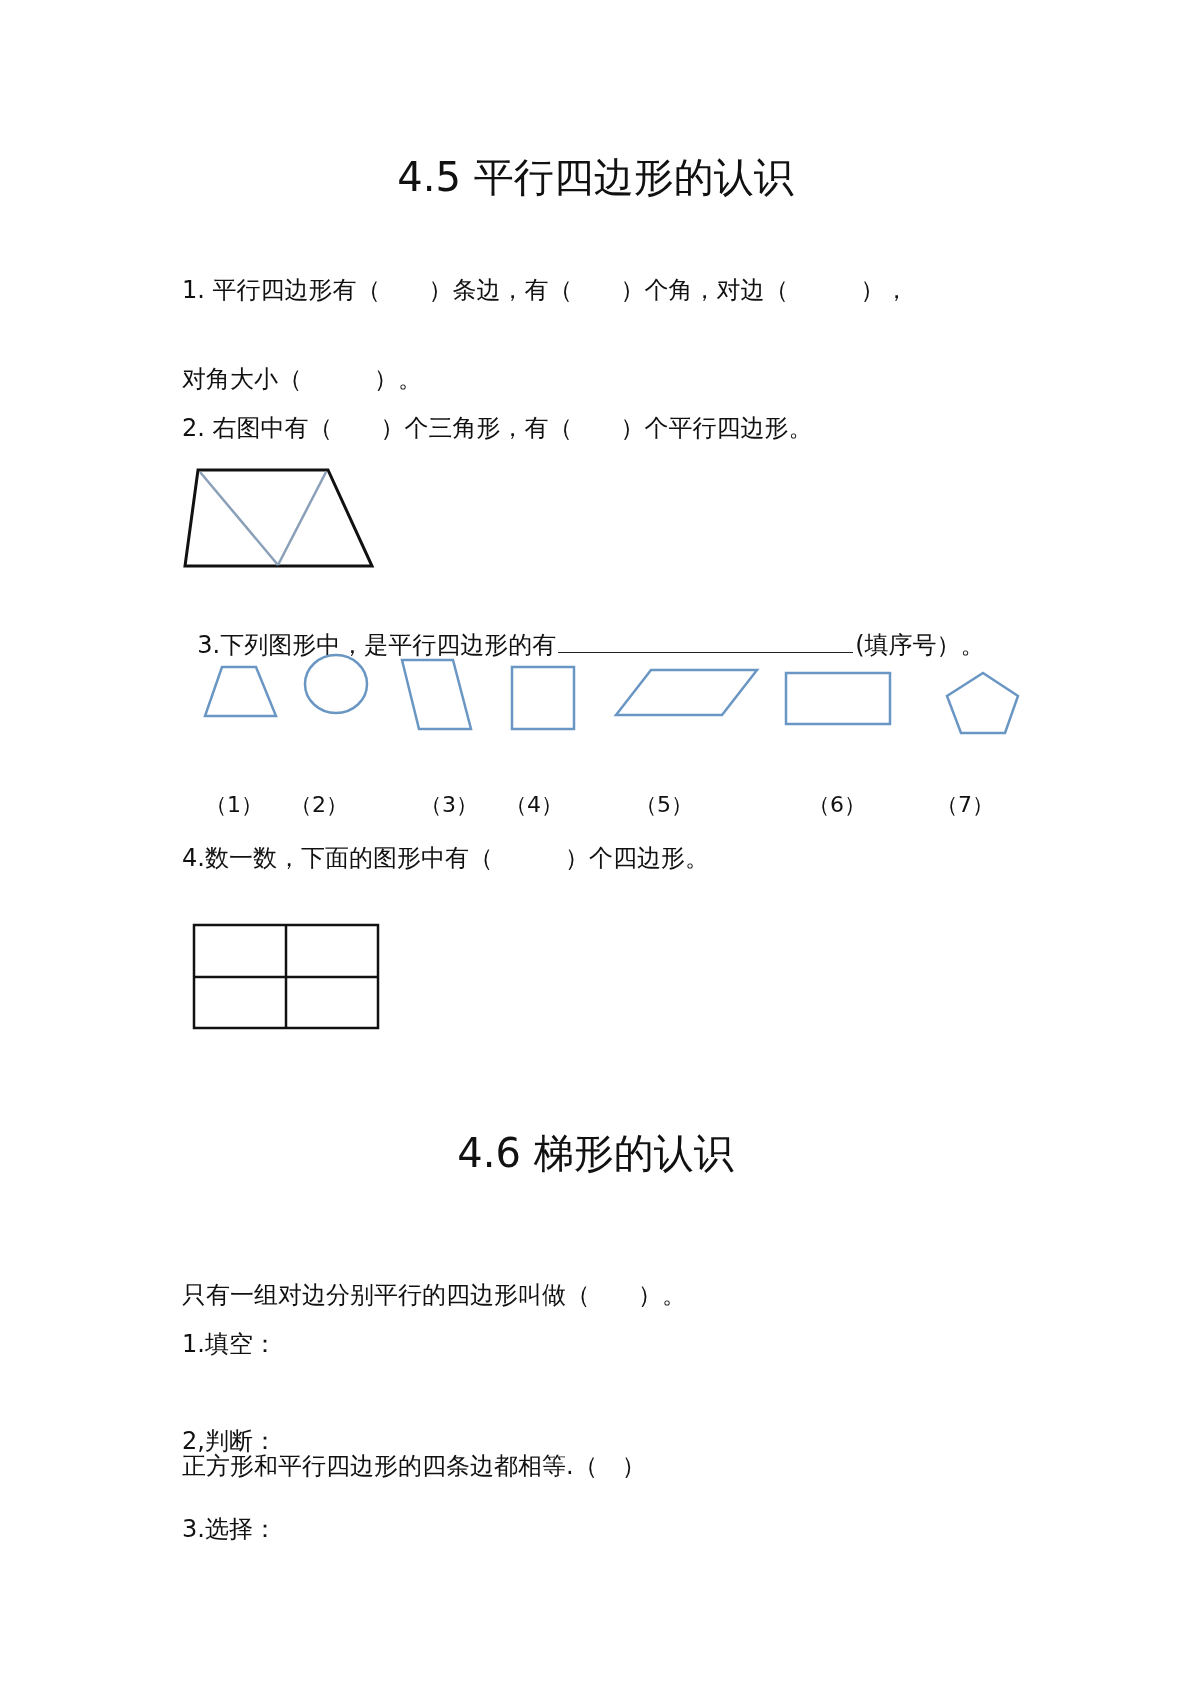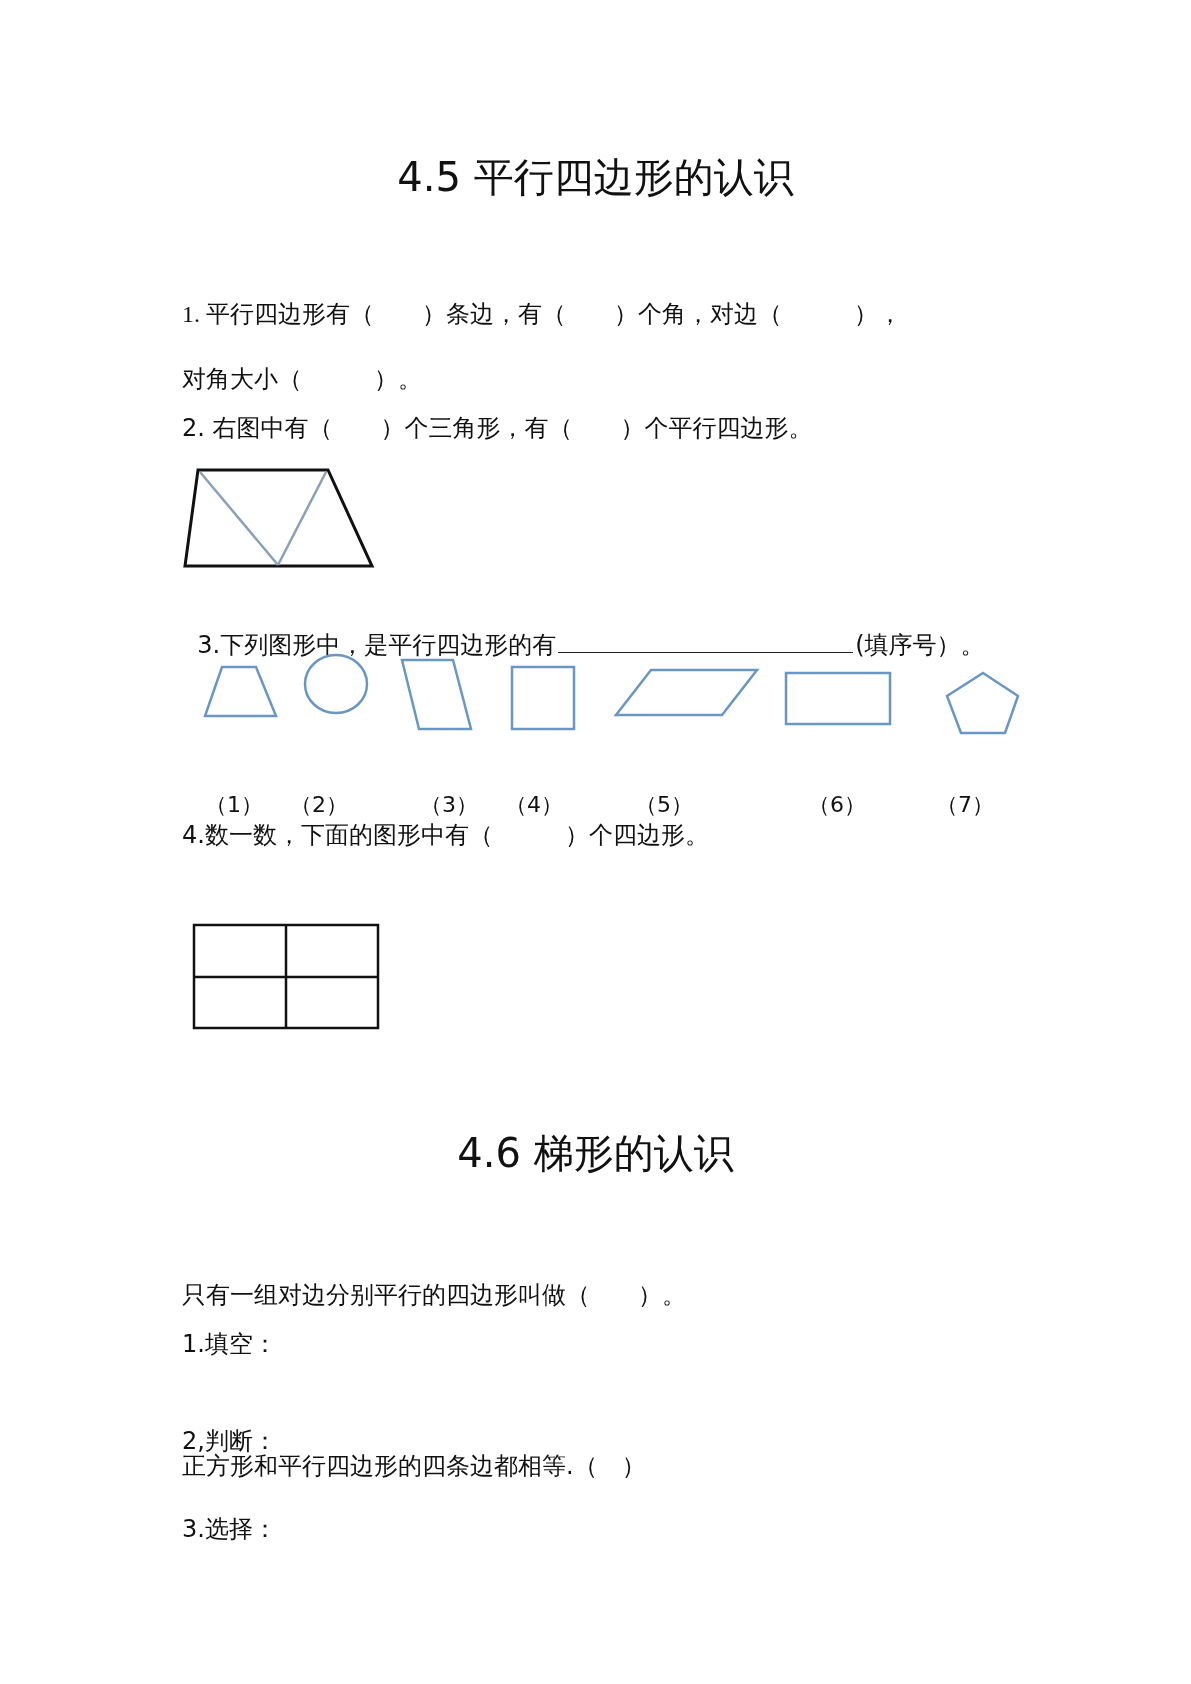--- a/index.html
+++ b/index.html
@@ -10,21 +10,21 @@
   .line { font-size:24px; left:182px; }
   .blank-u { display:inline-block; border-bottom:1.5px solid #222; width:295px; height:26px; vertical-align:baseline; margin:0 2px; }
   .lbl { font-size:22px; }
   svg { position:absolute; overflow:visible; }
 </style>
 </head>
 <body>
 
 <div class="title" style="top:150px;">4.5 平行四边形的认识</div>
 
-<div class="abs line" style="top:298px;font-family:Liberation Serif, serif;">1. 平行四边形有（　　）条边，有（　　）个角，对边（　　　），</div>
+<div class="abs line" style="top:274px;">1. 平行四边形有（　　）条边，有（　　）个角，对边（　　　），</div>
 <div class="abs line" style="top:363px;">对角大小（　　　）。</div>
 <div class="abs line" style="top:412px;">2. 右图中有（　　）个三角形，有（　　）个平行四边形。</div>
 
 <svg style="left:0;top:0;" width="1191" height="1684">
   <polygon points="198,470 328,470 372,566 185,566" fill="none" stroke="#111" stroke-width="3"></polygon>
   <line x1="200" y1="472" x2="278" y2="565" stroke="#8aa0b8" stroke-width="2.5"></line>
   <line x1="326" y1="472" x2="278" y2="565" stroke="#8aa0b8" stroke-width="2.5"></line>
 </svg>
 
 <div class="abs line" style="top:598px;text-align:right;">
@@ -44,21 +44,21 @@
 </svg>
 
 <div class="abs lbl" style="left:205px;top:790px;">（1）</div>
 <div class="abs lbl" style="left:290px;top:790px;">（2）</div>
 <div class="abs lbl" style="left:420px;top:790px;">（3）</div>
 <div class="abs lbl" style="left:505px;top:790px;">（4）</div>
 <div class="abs lbl" style="left:635px;top:790px;">（5）</div>
 <div class="abs lbl" style="left:808px;top:790px;">（6）</div>
 <div class="abs lbl" style="left:936px;top:790px;">（7）</div>
 
-<div class="abs line" style="top:819px;">4.数一数，下面的图形中有（　　　）个四边形。</div>
+<div class="abs line" style="top:842px;">4.数一数，下面的图形中有（　　　）个四边形。</div>
 
 <svg style="left:0;top:0;" width="1191" height="1684">
   <g fill="none" stroke="#111" stroke-width="2.5">
     <rect x="194" y="925" width="184" height="103"></rect>
     <line x1="286" y1="925" x2="286" y2="1028"></line>
     <line x1="194" y1="977" x2="378" y2="977"></line>
   </g>
 </svg>
 
 <div class="title" style="top:1126px;">4.6 梯形的认识</div>

